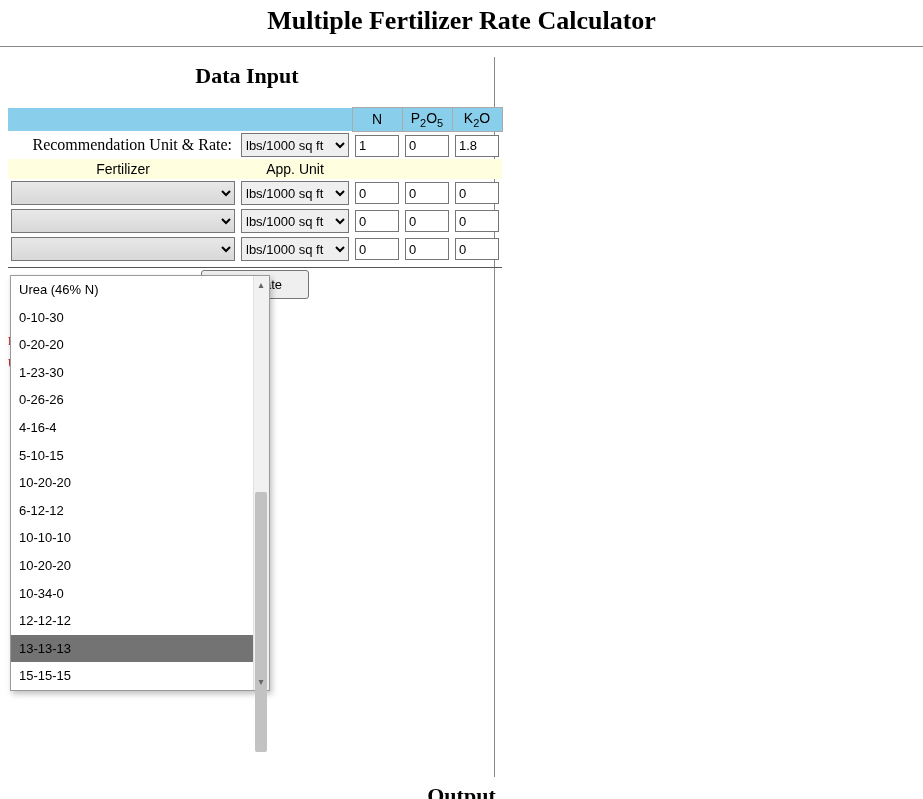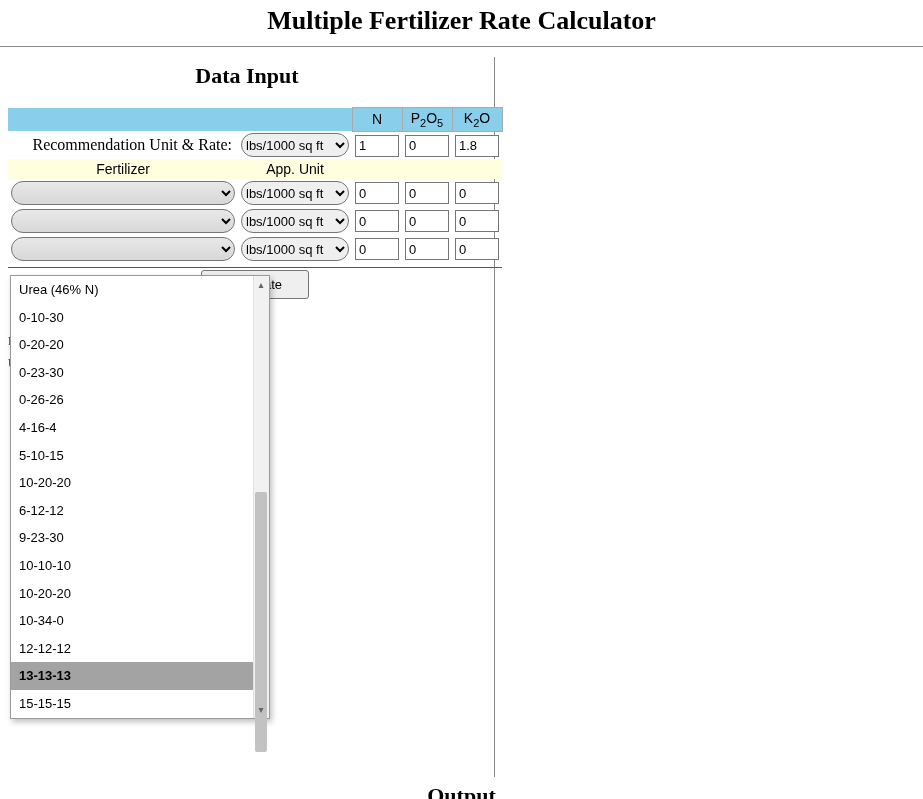--- a/index.html
+++ b/index.html
@@ -73,21 +73,21 @@
     font-family: "Times New Roman", Times, serif;
     font-size: 16px;
     padding-right: 6px !important;
   }
   select {
     font-family: Arial, Helvetica, sans-serif;
     font-size: 13px;
     height: 24px;
     background: #efefef;
     border: 1px solid #767676;
-    border-radius: 12px;
+    border-radius: 0;
   }
   select.unit-select { width: 108px; }
   select.fert-select {
     width: 224px;
     background: linear-gradient(#e8e8e8,#d8d8d8);
   }
   input.num {
     width: 44px;
     height: 22px;
     border: 1px solid #767676;
@@ -138,22 +138,21 @@
     max-height: 494px;
     overflow: hidden;
     position: relative;
   }
   .dropdown-list .opt {
     padding: 6px 8px;
     cursor: pointer;
     line-height: 1.2;
   }
   .dropdown-list .opt.highlight {
-    background: #a3a3a3;
-    font-weight: bold;
+    background: #737373;
   }
   
   .dropdown-list .scroll-track {
     position: absolute;
     right: 0; top: 0; bottom: 0;
     width: 16px;
     background: #f1f1f1;
     border-left: 1px solid #e0e0e0;
   }
   .dropdown-list .scroll-arrow {
@@ -282,27 +281,26 @@
     <div class="notes">
       <div>re or Other only.</div>
       <div>utput frame to print the results.</div>
     </div>
 
     <div class="dropdown-list">
       <div class="opts" id="opts-container">
           <div class="opt">Urea (46% N)</div>
           <div class="opt">0-10-30</div>
           <div class="opt">0-20-20</div>
-          <div class="opt">0-23-30</div>
+          <div class="opt">1-23-30</div>
           <div class="opt">0-26-26</div>
           <div class="opt">4-16-4</div>
           <div class="opt">5-10-15</div>
           <div class="opt">10-20-20</div>
           <div class="opt">6-12-12</div>
-          <div class="opt">9-23-30</div>
           <div class="opt">10-10-10</div>
           <div class="opt">10-20-20</div>
           <div class="opt">10-34-0</div>
           <div class="opt">12-12-12</div>
           <div class="opt highlight">13-13-13</div>
           <div class="opt">15-15-15</div>
         </div>
       <div class="scroll-track">
         <div class="scroll-arrow up">▴</div>
         <div class="scroll-thumb" style="top:216px;height:260px;"></div>

